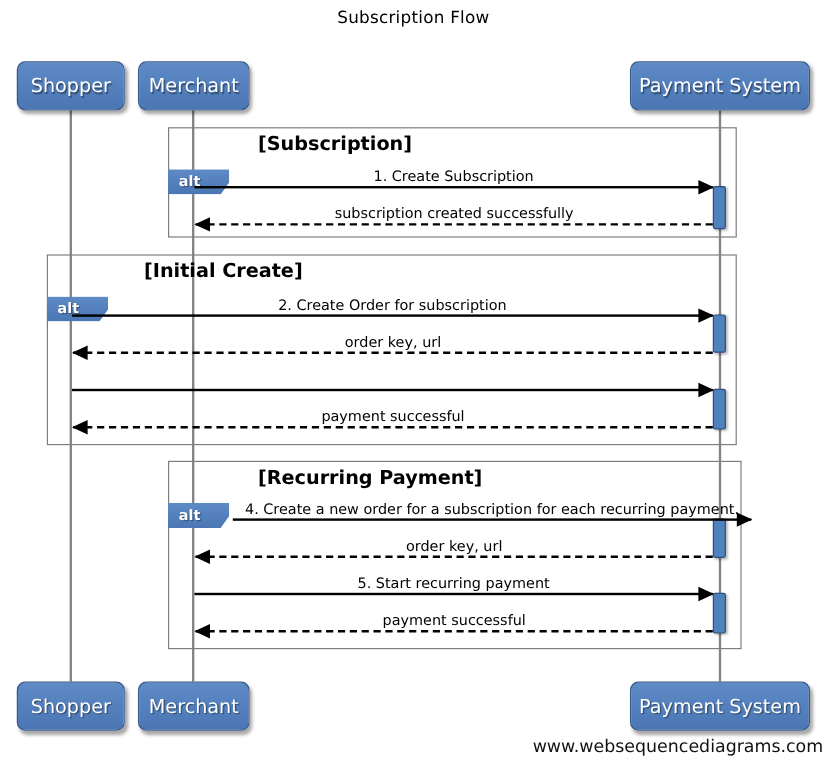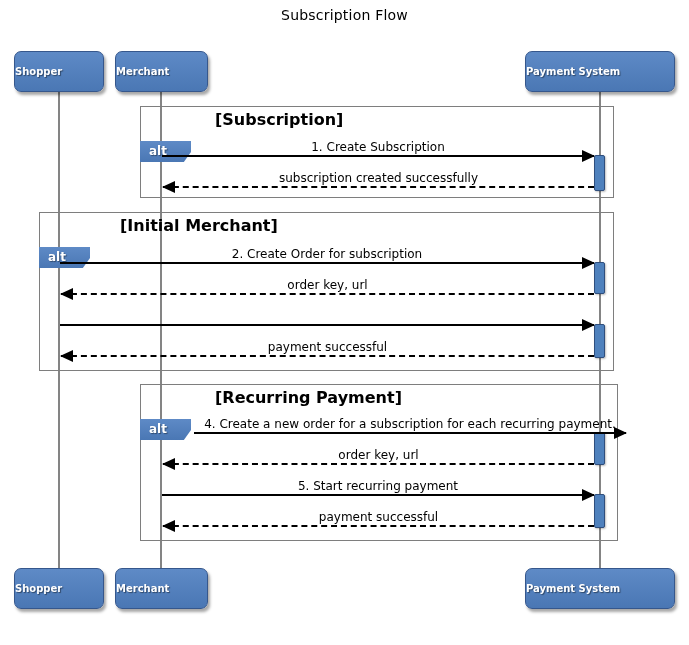--- a/index.html
+++ b/index.html
@@ -12,22 +12,22 @@
     font-size:14px;font-weight:normal;letter-spacing:0.2px;
   }
   .lifeline{
     position:absolute;width:2px;background:#848484;
   }
   .actor{
     position:absolute;height:41px;box-sizing:border-box;
     background:linear-gradient(#5e8ac6,#4a77b4);
     border:1px solid #36578c;border-radius:7px;
     box-shadow:2px 3px 3px rgba(0,0,0,0.35);
-    color:#fff;font-size:10px;font-weight:bold;
-    display:flex;align-items:center;justify-content:flex-start;
+    color:#fff;font-size:16px;font-weight:normal;
+    display:flex;align-items:center;justify-content:center;
     text-shadow:1px 1px 1px rgba(0,0,0,0.45);
   }
   .frame{
     position:absolute;box-sizing:border-box;border:1.5px solid #7e7e7e;background:transparent;
   }
   .tab{
     position:absolute;left:-1px;top:-1px;width:51px;height:21px;box-sizing:border-box;
     background:linear-gradient(#5e8ac6,#4a77b4);
     clip-path:polygon(0 0,100% 0,100% 52%,86% 100%,0 100%);
     color:#fff;font-size:12px;font-weight:bold;line-height:21px;padding-left:9px;
@@ -82,21 +82,21 @@
     <div class="tab">
       <span>alt</span>
     </div>
     <div class="cond" style="left:74px;">[Subscription]</div>
   </div>
 
   <div class="frame" style="left:39px;top:212px;width:575px;height:159px;">
     <div class="tab">
       <span>alt</span>
     </div>
-    <div class="cond" style="left:80px;">[Initial Merchant]</div>
+    <div class="cond" style="left:80px;">[Initial Create]</div>
   </div>
 
   <div class="frame" style="left:140px;top:384px;width:478px;height:157px;">
     <div class="tab">
       <span>alt</span>
     </div>
     <div class="cond" style="left:74px;">[Recurring Payment]</div>
   </div>
 
   <div class="act" style="top:155px;height:36px;"></div>
@@ -160,14 +160,15 @@
   <div class="actor" style="left:14px;top:568px;width:90px;">
     <span>Shopper</span>
   </div>
   <div class="actor" style="left:115px;top:568px;width:93px;">
     <span>Merchant</span>
   </div>
   <div class="actor" style="left:525px;top:568px;width:150px;">
     <span>Payment System</span>
   </div>
 
+  <div class="footer">www.websequencediagrams.com</div>
 
 </div>
 
 </body></html>

